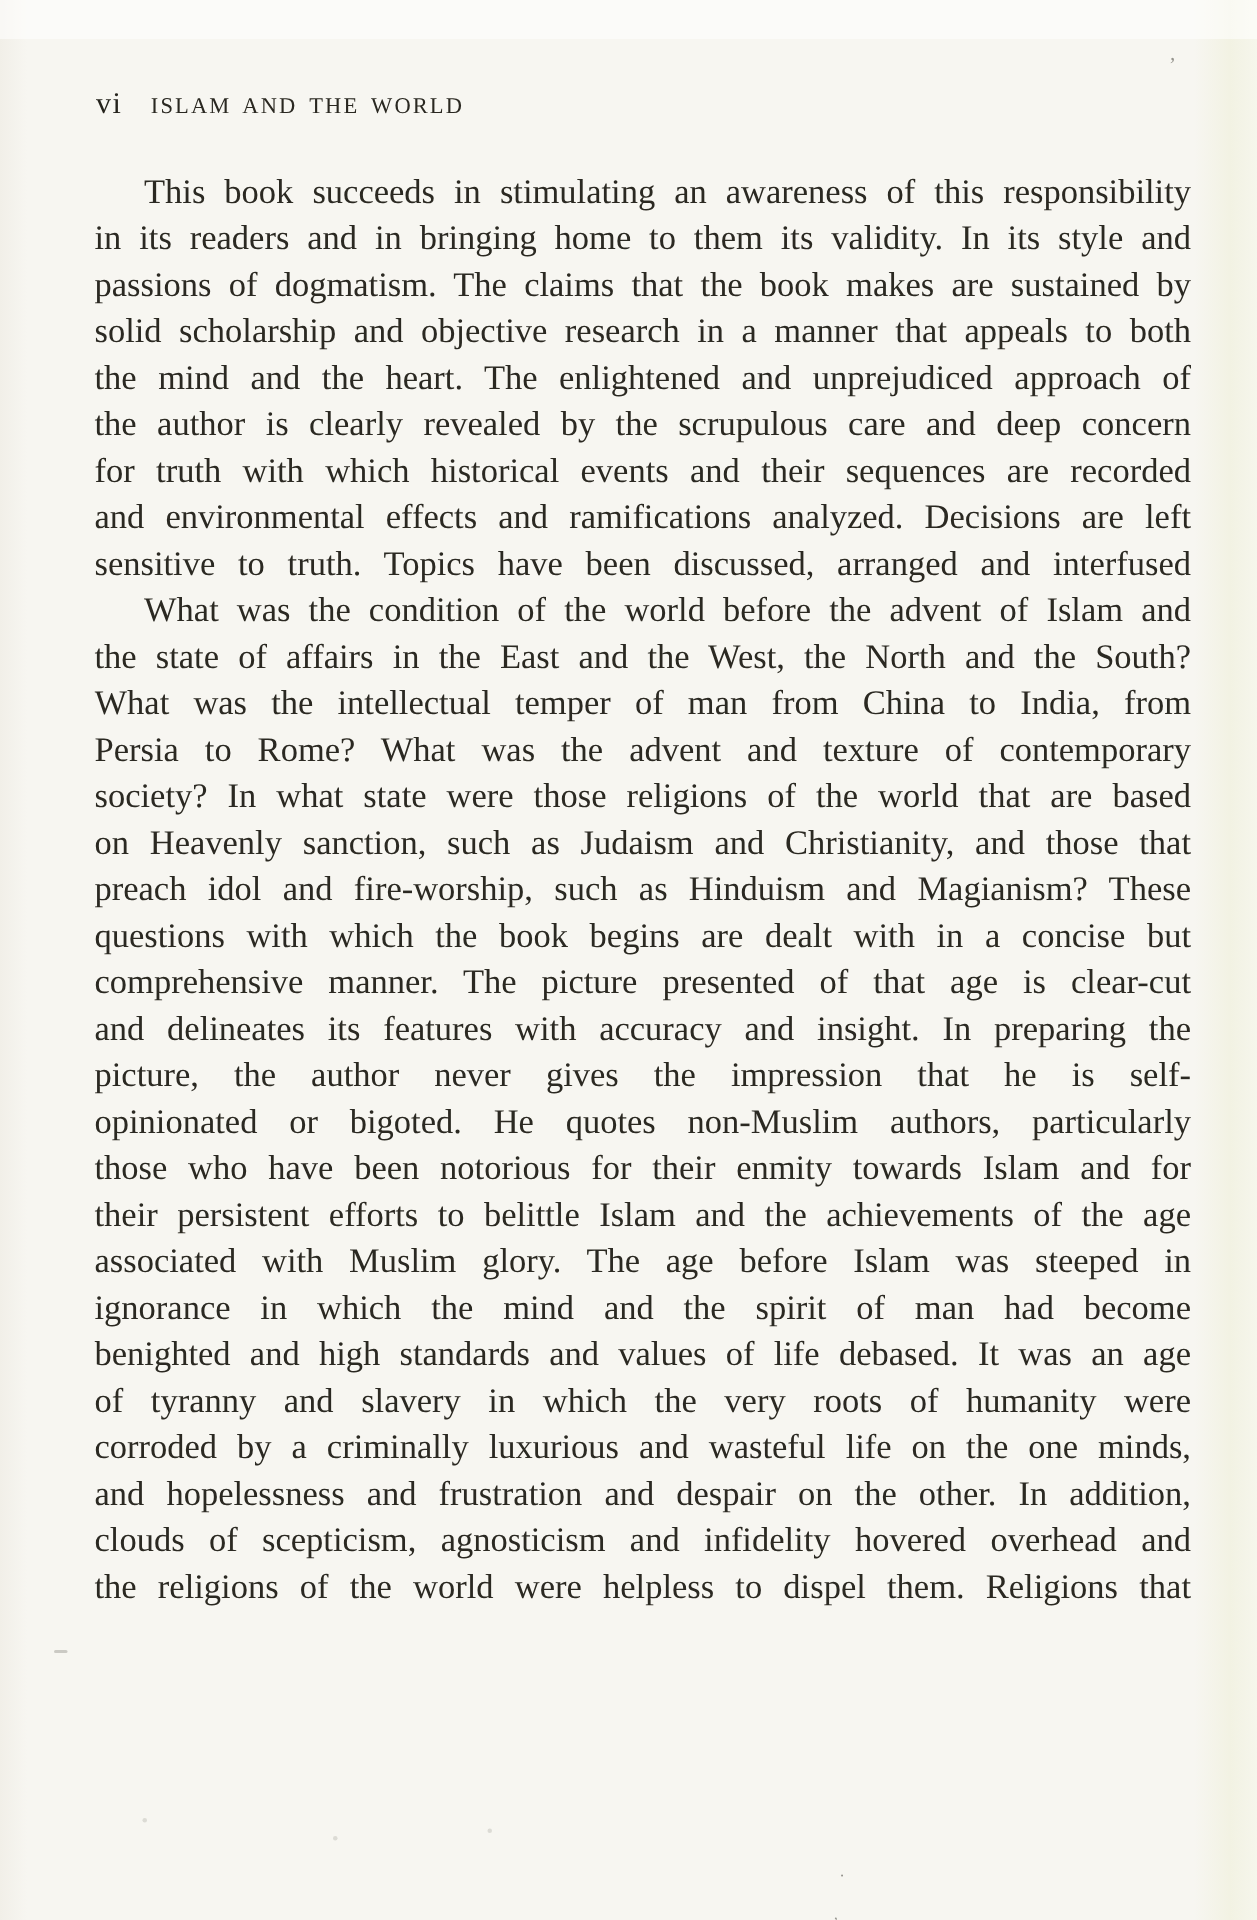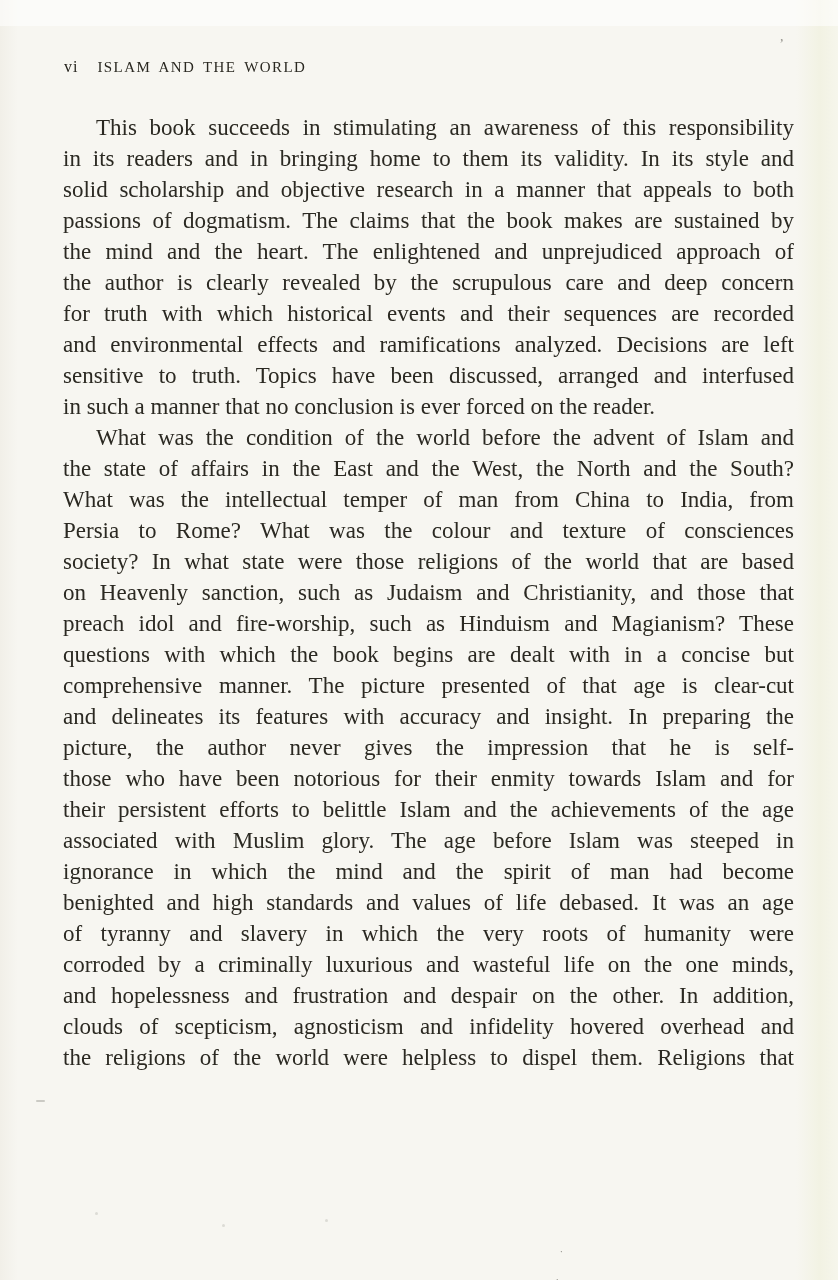--- a/index.html
+++ b/index.html
@@ -33,21 +33,21 @@
   }
   .header-row {
     position: absolute;
     left: 64px;
     top: 58px;
     display: flex;
     align-items: baseline;
     white-space: nowrap;
   }
   .page-number {
-    font-size: 16px;
+    font-size: 20px;
     letter-spacing: 1px;
     color: #25231c;
   }
   .running-title {
     margin-left: 19px;
     font-size: 15px;
     letter-spacing: 1.4px;
     word-spacing: 3px;
     color: #2a2821;
   }
@@ -97,41 +97,41 @@
 
   <div class="header-row">
     <span class="page-number">vi</span>
     <span class="running-title">ISLAM AND THE WORLD</span>
   </div>
 
   <div class="text-block">
       <div class="paragraph">
         <div class="line first">This book succeeds in stimulating an awareness of this responsibility</div>
         <div class="line">in its readers and in bringing home to them its validity. In its style and</div>
+        <div class="line">passions of dogmatism. The claims that the book makes are sustained by</div>
         <div class="line">solid scholarship and objective research in a manner that appeals to both</div>
-        <div class="line">passions of dogmatism. The claims that the book makes are sustained by</div>
         <div class="line">the mind and the heart. The enlightened and unprejudiced approach of</div>
         <div class="line">the author is clearly revealed by the scrupulous care and deep concern</div>
         <div class="line">for truth with which historical events and their sequences are recorded</div>
         <div class="line">and environmental effects and ramifications analyzed. Decisions are left</div>
         <div class="line">sensitive to truth. Topics have been discussed, arranged and interfused</div>
-        <div class="line para-end">in such a manner that no conclusion is ever forced on the reader.</div>
       </div>
       <div class="paragraph">
         <div class="line first">What was the condition of the world before the advent of Islam and</div>
         <div class="line">the state of affairs in the East and the West, the North and the South?</div>
         <div class="line">What was the intellectual temper of man from China to India, from</div>
-        <div class="line">Persia to Rome? What was the colour and texture of consciences</div>
+        <div class="line">Persia to Rome? What was the advent and texture of contemporary</div>
         <div class="line">society? In what state were those religions of the world that are based</div>
         <div class="line">on Heavenly sanction, such as Judaism and Christianity, and those that</div>
         <div class="line">preach idol and fire-worship, such as Hinduism and Magianism? These</div>
         <div class="line">questions with which the book begins are dealt with in a concise but</div>
         <div class="line">comprehensive manner. The picture presented of that age is clear-cut</div>
         <div class="line">and delineates its features with accuracy and insight. In preparing the</div>
         <div class="line">picture, the author never gives the impression that he is self-</div>
+        <div class="line">opinionated or bigoted. He quotes non-Muslim authors, particularly</div>
         <div class="line">those who have been notorious for their enmity towards Islam and for</div>
         <div class="line">their persistent efforts to belittle Islam and the achievements of the age</div>
         <div class="line">associated with Muslim glory. The age before Islam was steeped in</div>
         <div class="line">ignorance in which the mind and the spirit of man had become</div>
         <div class="line">benighted and high standards and values of life debased. It was an age</div>
         <div class="line">of tyranny and slavery in which the very roots of humanity were</div>
         <div class="line">corroded by a criminally luxurious and wasteful life on the one minds,</div>
         <div class="line">and hopelessness and frustration and despair on the other. In addition,</div>
         <div class="line">clouds of scepticism, agnosticism and infidelity hovered overhead and</div>
         <div class="line">the religions of the world were helpless to dispel them. Religions that</div>

